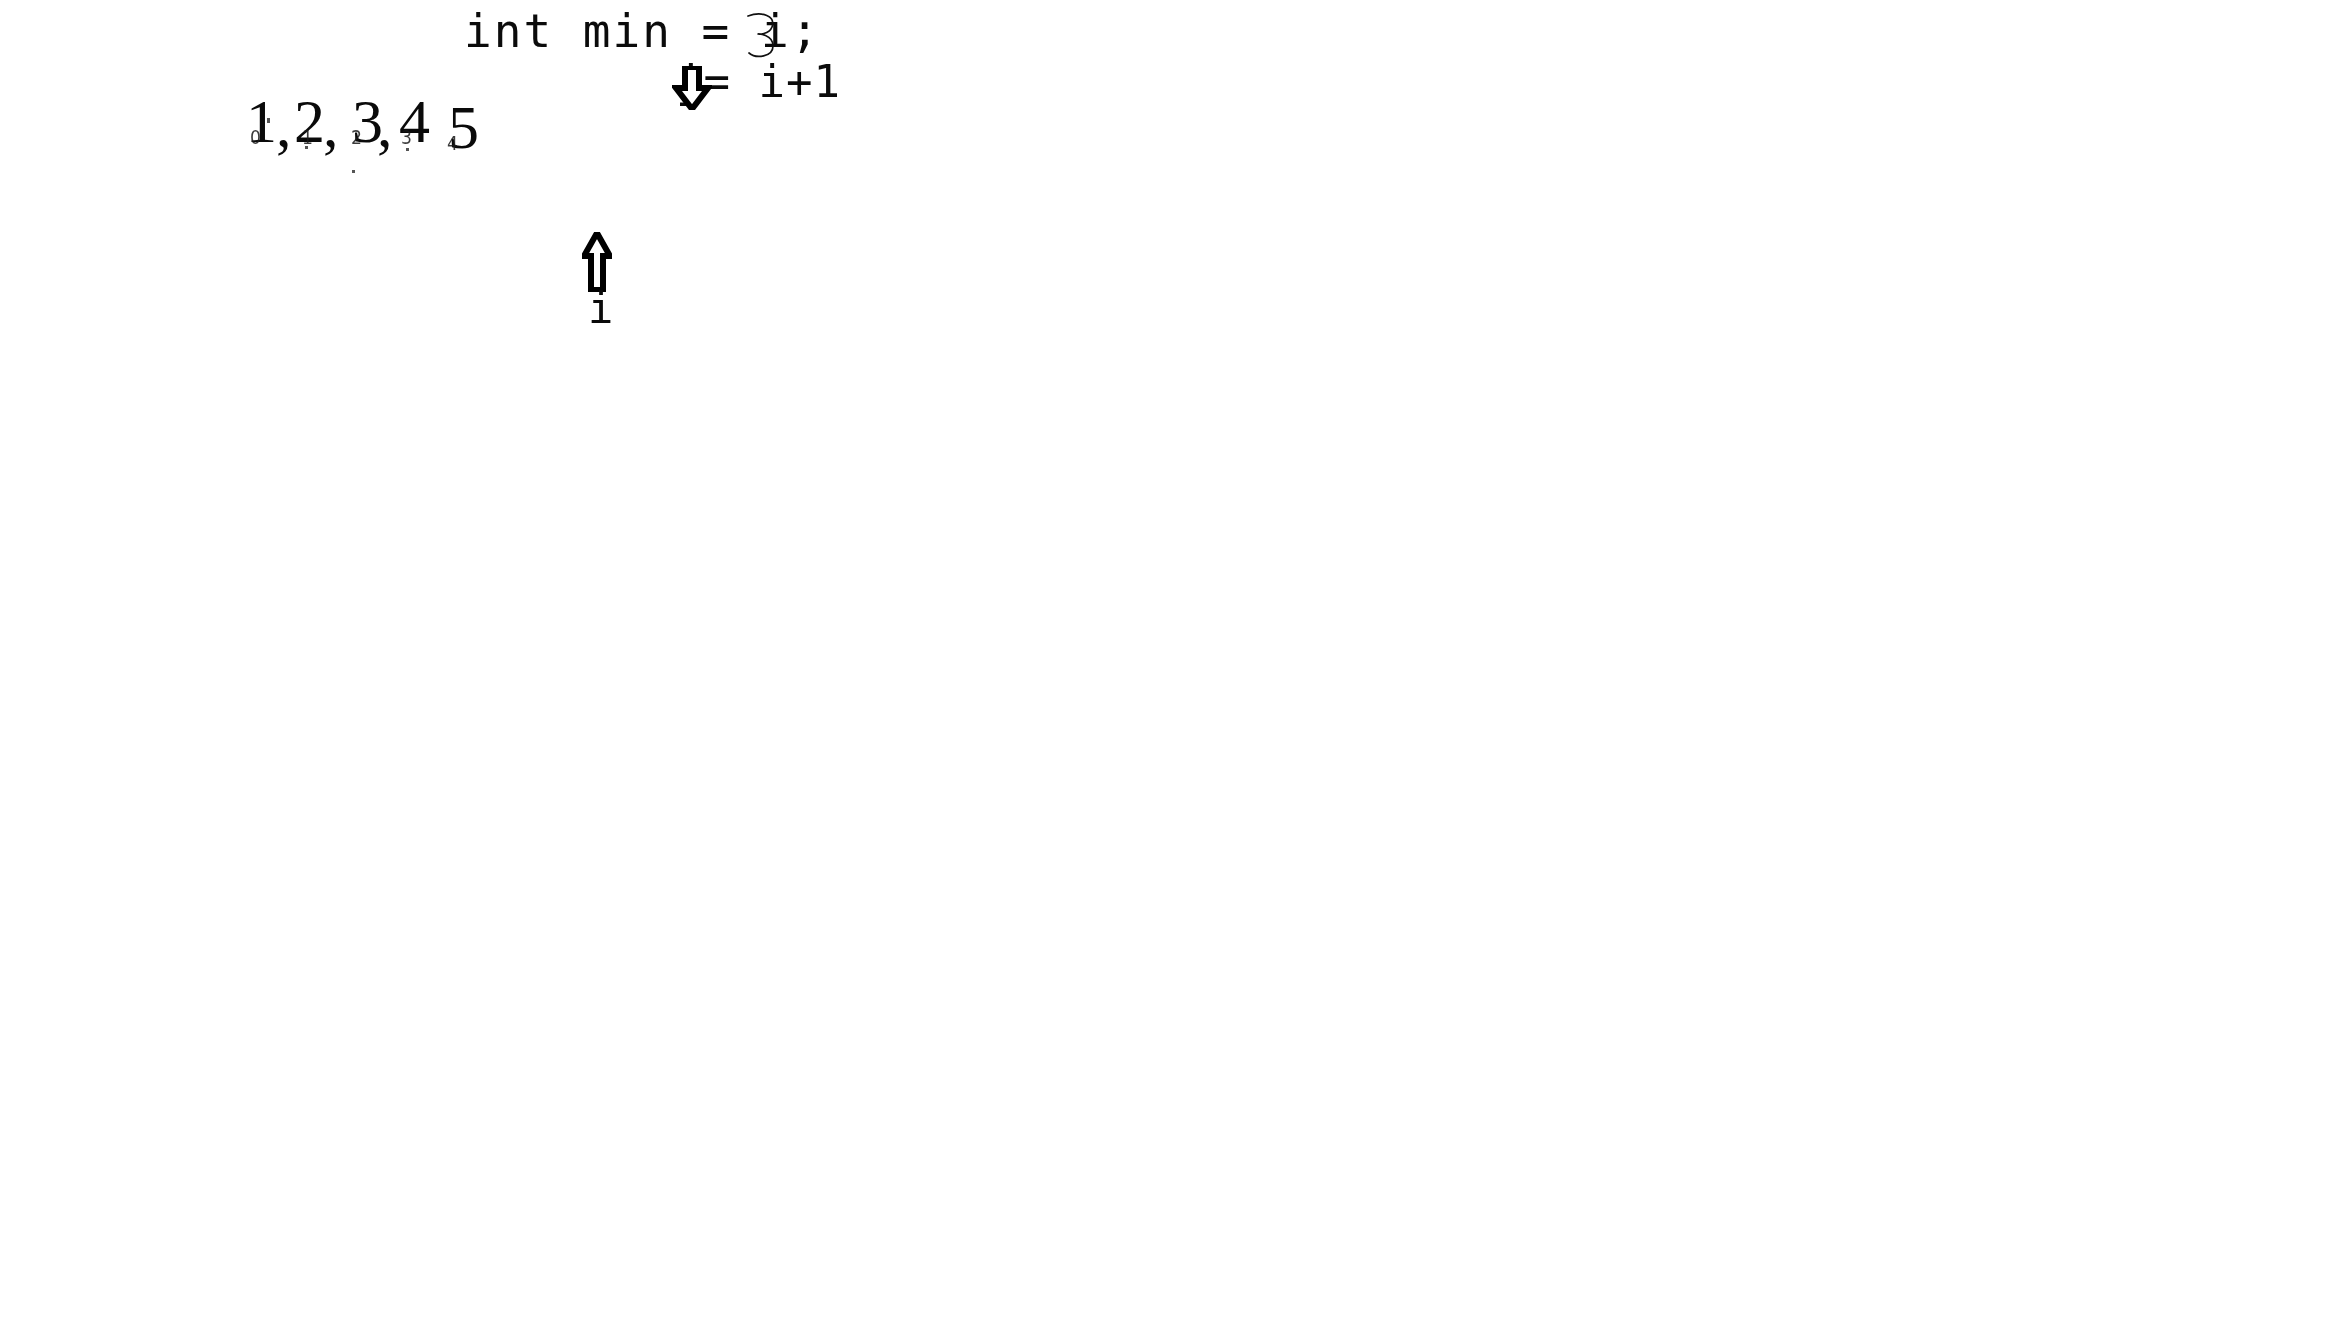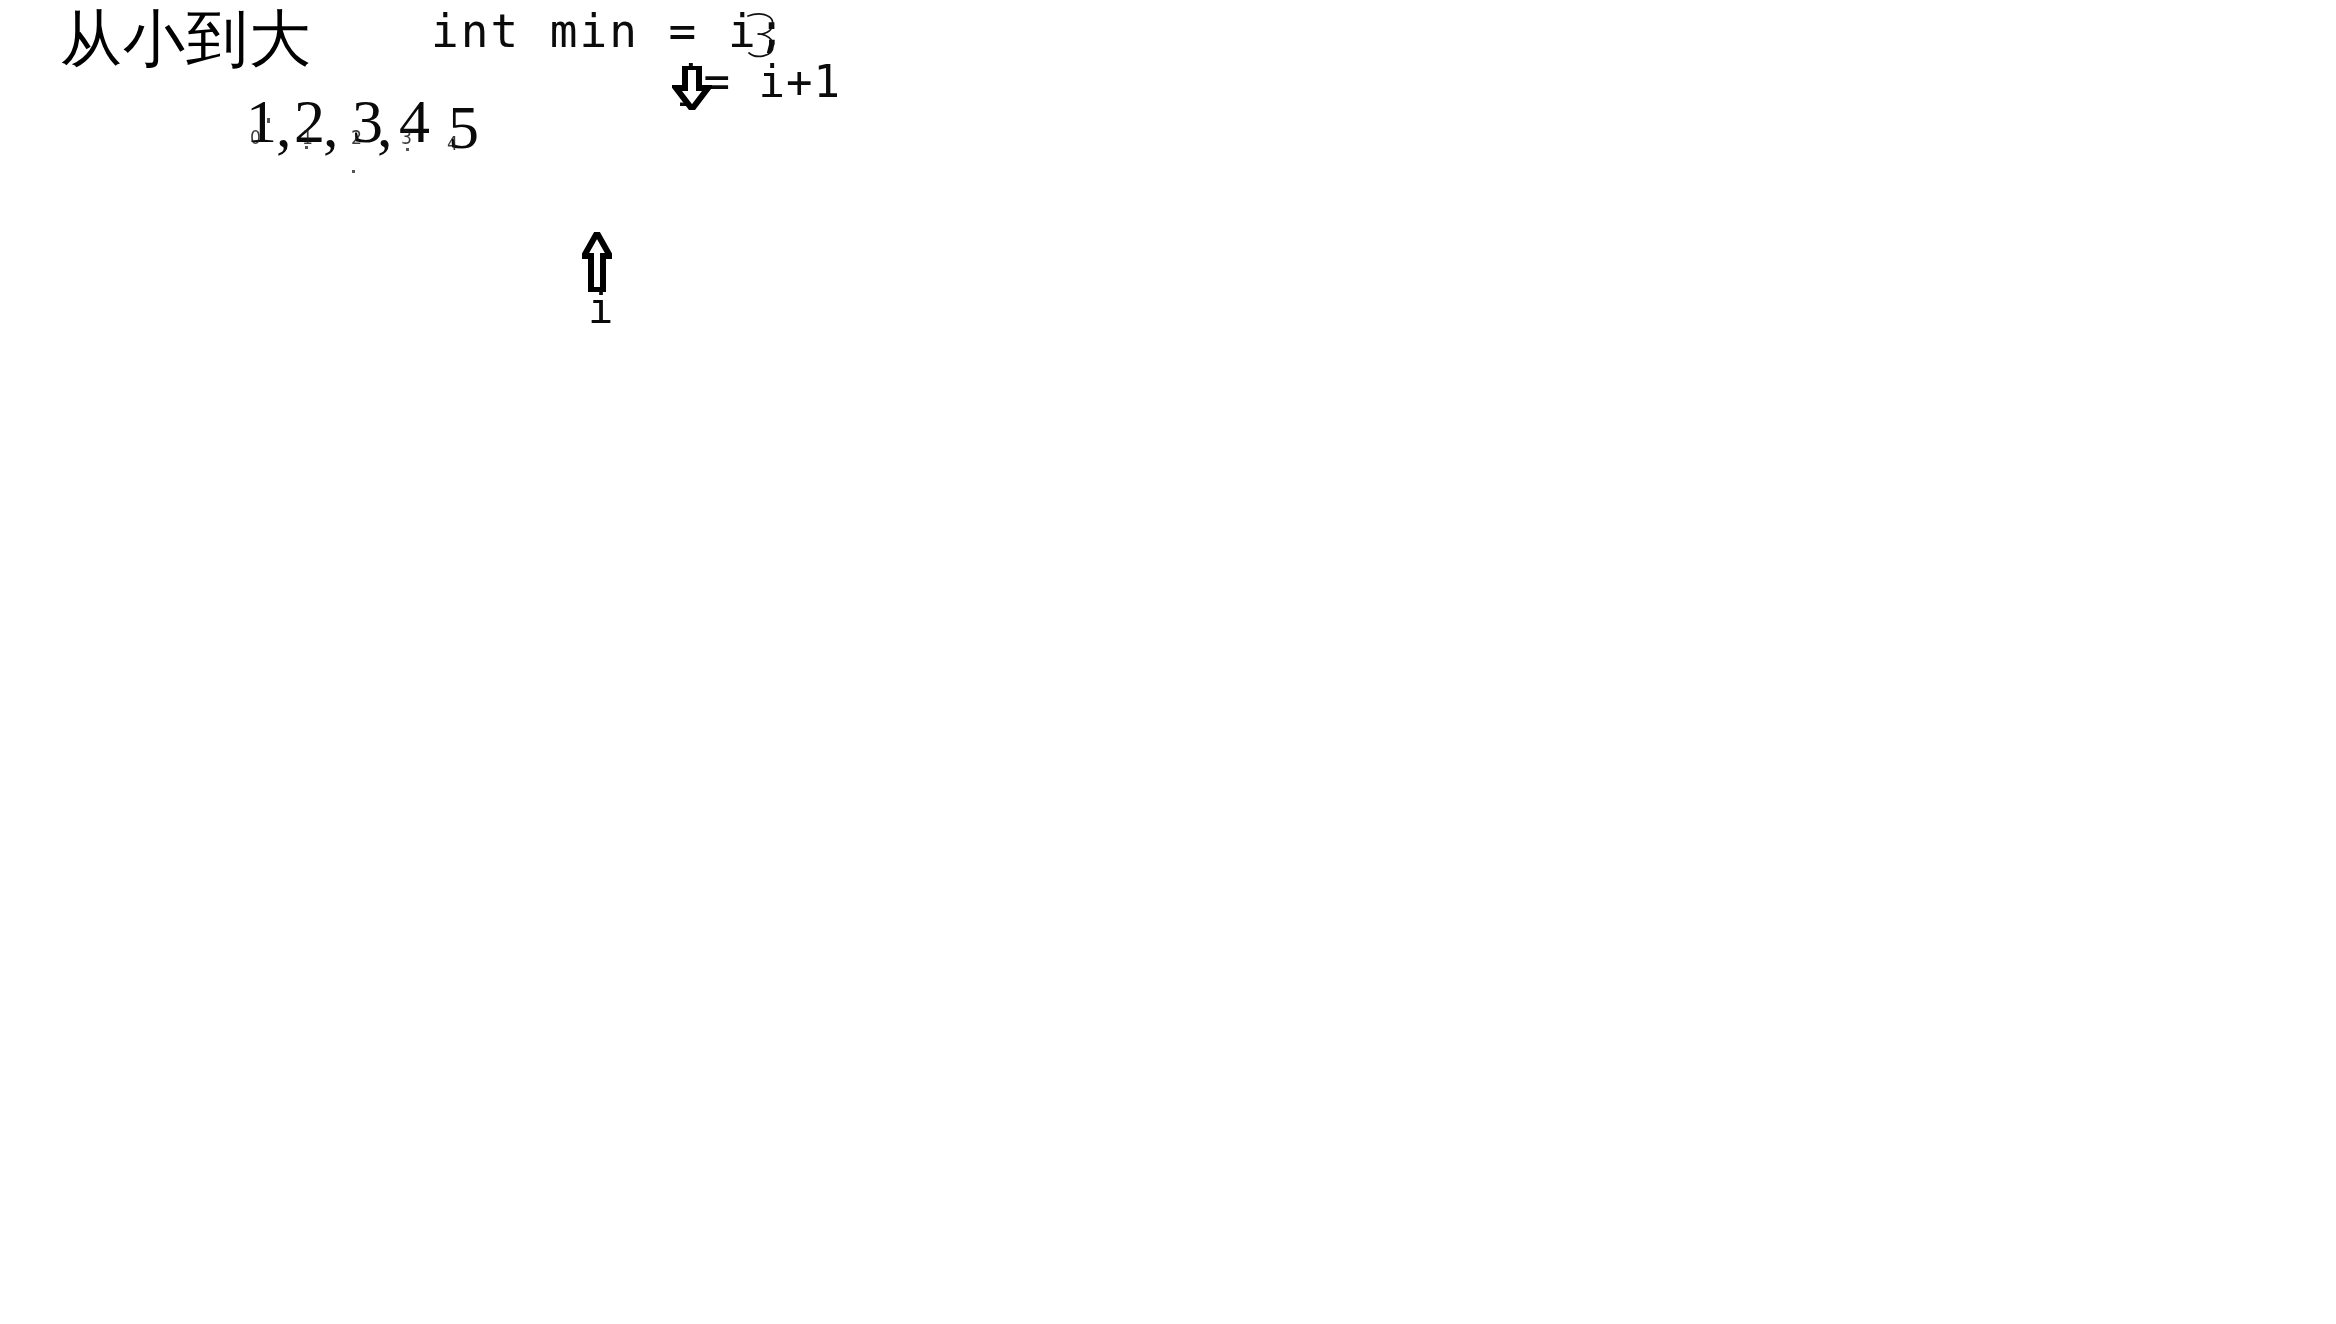--- a/index.html
+++ b/index.html
@@ -33,21 +33,21 @@
   }
 
   
   .code-line {
     position: absolute;
     font-family: "DejaVu Sans Mono", "Liberation Mono", monospace;
     color: #0b0b0b;
     white-space: pre;
   }
   #code-decl {
-    left: 431px;
+    left: 464px;
     top: 4px;
     font-size: 46px;
     letter-spacing: 2px;
   }
   #code-jassign {
     left: 676px;
     top: 56px;
     font-size: 44px;
     letter-spacing: 1px;
   }
@@ -118,21 +118,20 @@
     position: absolute;
     background: #2a2a2a;
     opacity: 0.8;
   }
 </style>
 </head>
 <body>
 
 <div id="canvas">
 
-  <div class="title-cjk">从小到大</div>
 
   <div class="code-line" id="code-decl">int min = i;</div>
 
   <div class="squiggle" id="squiggle-3-after-decl">
     <svg width="40" height="52" viewBox="0 0 40 52">
       <path d="M6 6 C 20 1, 34 6, 30 17 C 27 25, 16 24, 16 24 C 16 24, 31 24, 31 36 C 31 47, 14 49, 7 43" fill="none" stroke="#111111" stroke-width="1.7" stroke-linecap="round" stroke-linejoin="round"></path>
     </svg>
   </div>
 
   <div class="code-line" id="code-jassign">j= i+1</div>

